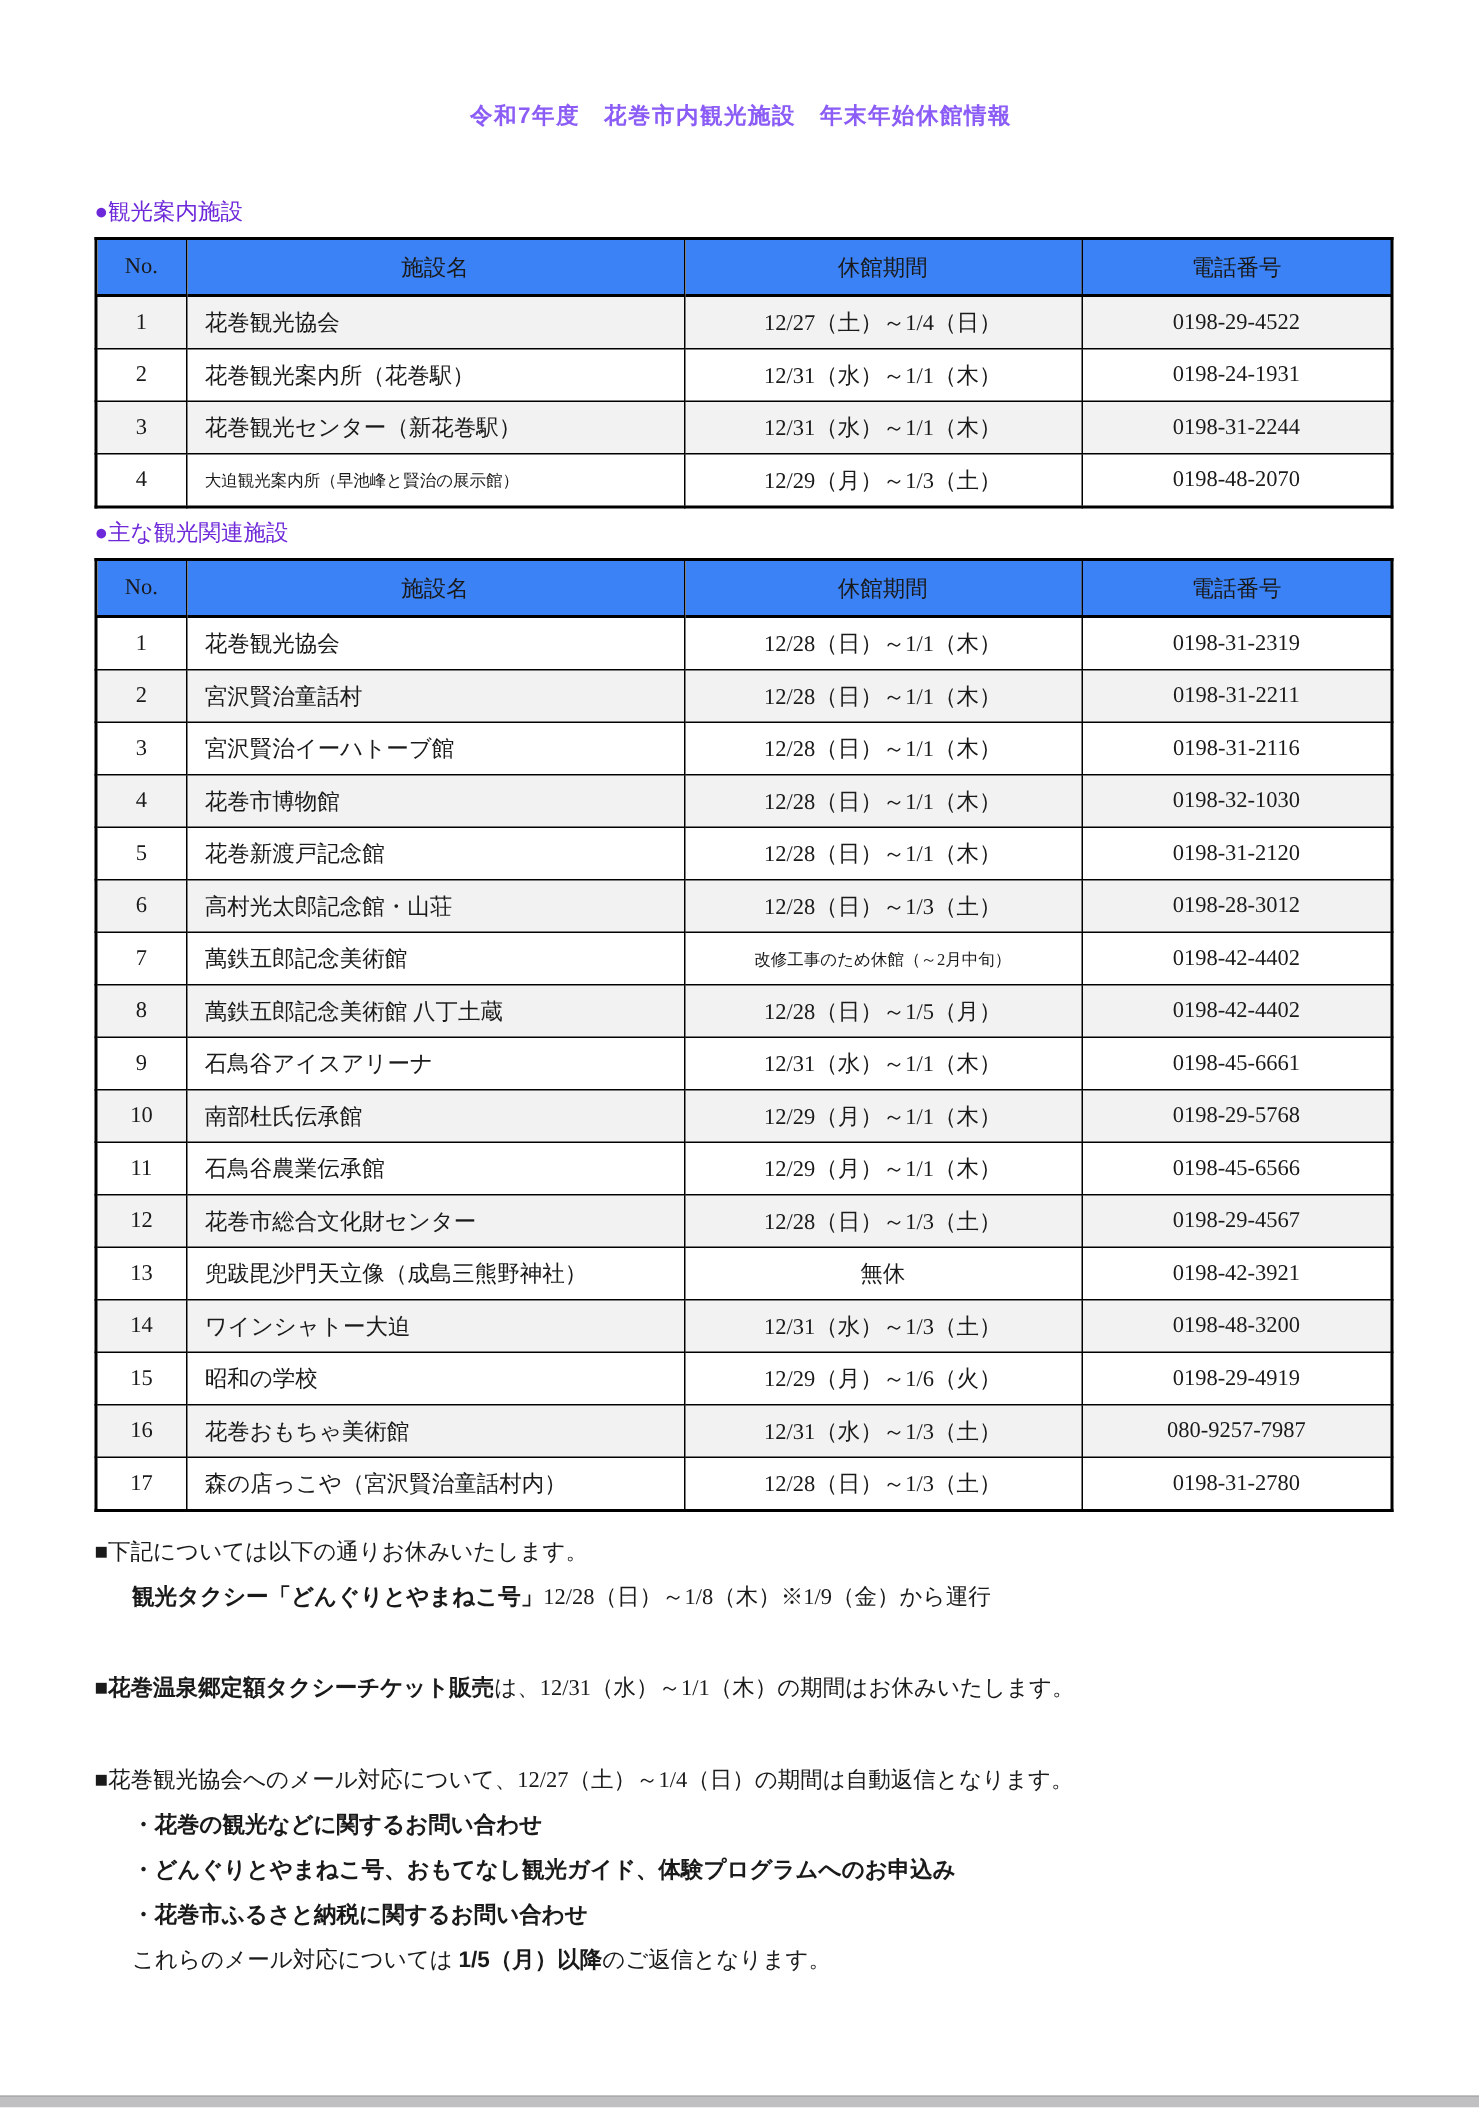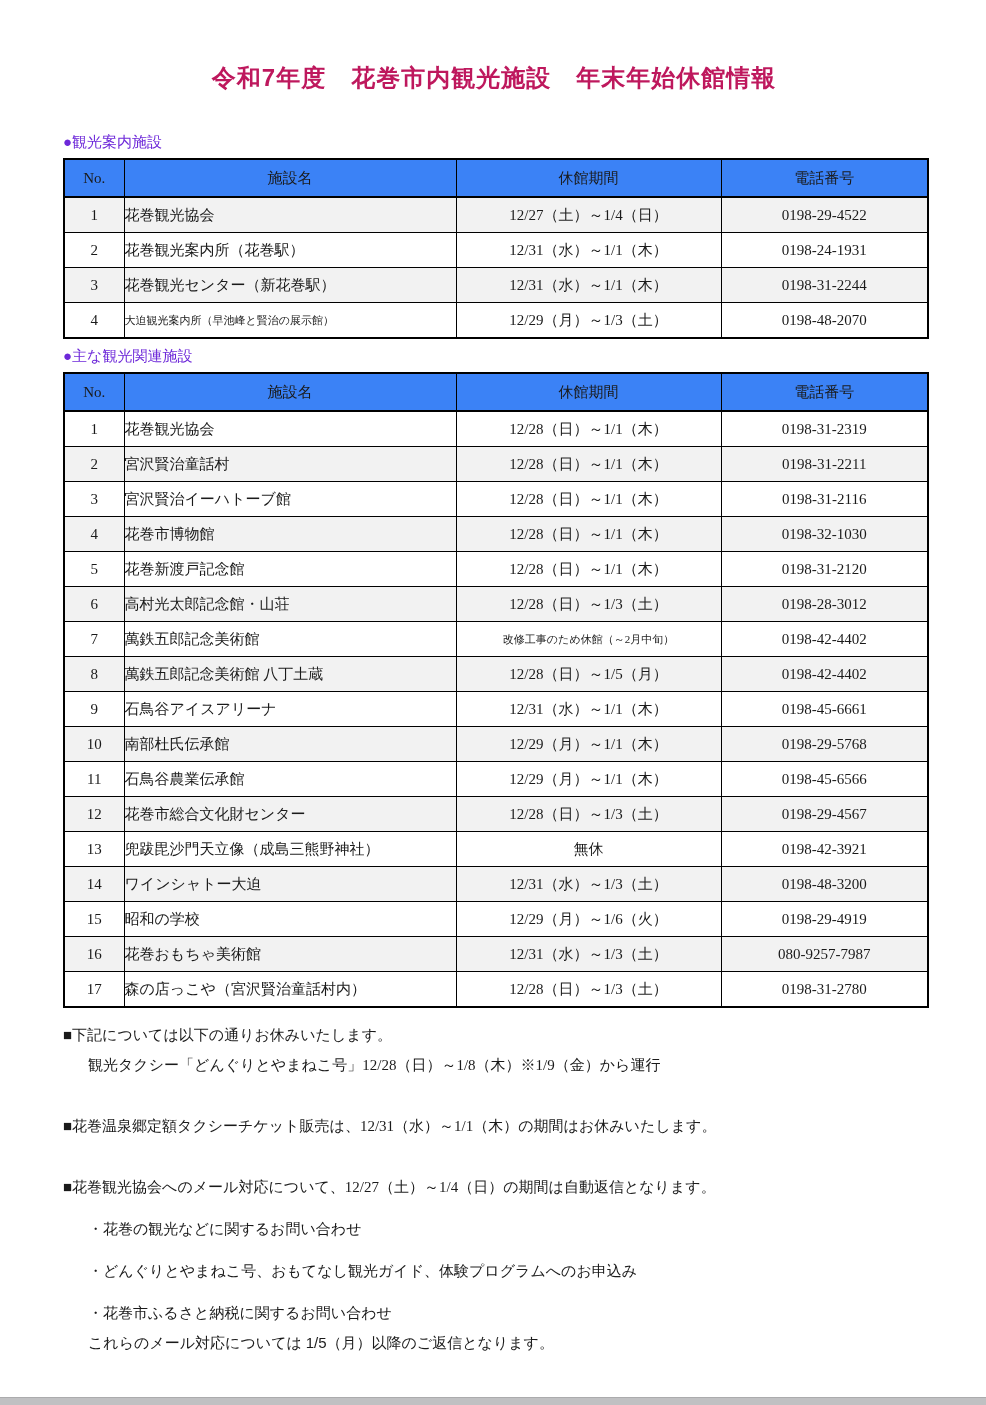--- a/index.html
+++ b/index.html
@@ -11,24 +11,24 @@
     font-family: "Liberation Serif", "DejaVu Serif", serif;
     color: #1a1a1a;
   }
   .page { padding: 67px 61px 0 63px; }
 
   .doc-title {
     margin: 0;
     text-align: center;
     font-family: "Liberation Sans", "DejaVu Sans", sans-serif;
     font-weight: bold;
-    font-size: 24px;
+    font-size: 15px;
     line-height: 21px;
     letter-spacing: 1px;
-    color: #be185d;
+    color: #8b5cf6;
   }
 
   .section-label {
     font-size: 15px;
     line-height: 20px;
     color: #6d28d9;
   }
   .section-label.first { margin-top: 44px; }
   .section-label.second { margin-top: 7px; }
 
@@ -47,36 +47,35 @@
     white-space: nowrap;
   }
   table.facility-table th {
     height: 36px;
     background: #3b82f6;
     font-weight: normal;
     text-align: center;
     border-bottom: 2px solid #000;
   }
   table.facility-table td { height: 34px; text-align: center; }
-  table.facility-table td.name { text-align: left; }
+  table.facility-table td.name { text-align: left; padding-left: 12px; }
   table.facility-table tr.shaded td { background: #f2f2f2; }
   table.facility-table td.small { font-size: 11px; }
   col.c-no { width: 60px; }
   col.c-name { width: 332px; }
   col.c-period { width: 265px; }
   col.c-phone { width: 207px; }
 
   .notes { margin-top: 12px; font-size: 15px; }
   .note-line { line-height: 30px; white-space: nowrap; }
   .note-line.indent { padding-left: 25px; }
   .note-line.group-gap { margin-top: 31px; }
   .gothic-bold {
     font-family: "Liberation Sans", "DejaVu Sans", sans-serif;
-    font-weight: normal;
-    margin-top: 12px;
+    font-weight: bold;
   }
 
   .page-bottom-edge {
     position: absolute;
     left: 0; bottom: 0;
     width: 986px; height: 7px;
     background: #c0c0c2;
     border-top: 1px solid #ababad;
   }
 </style>

